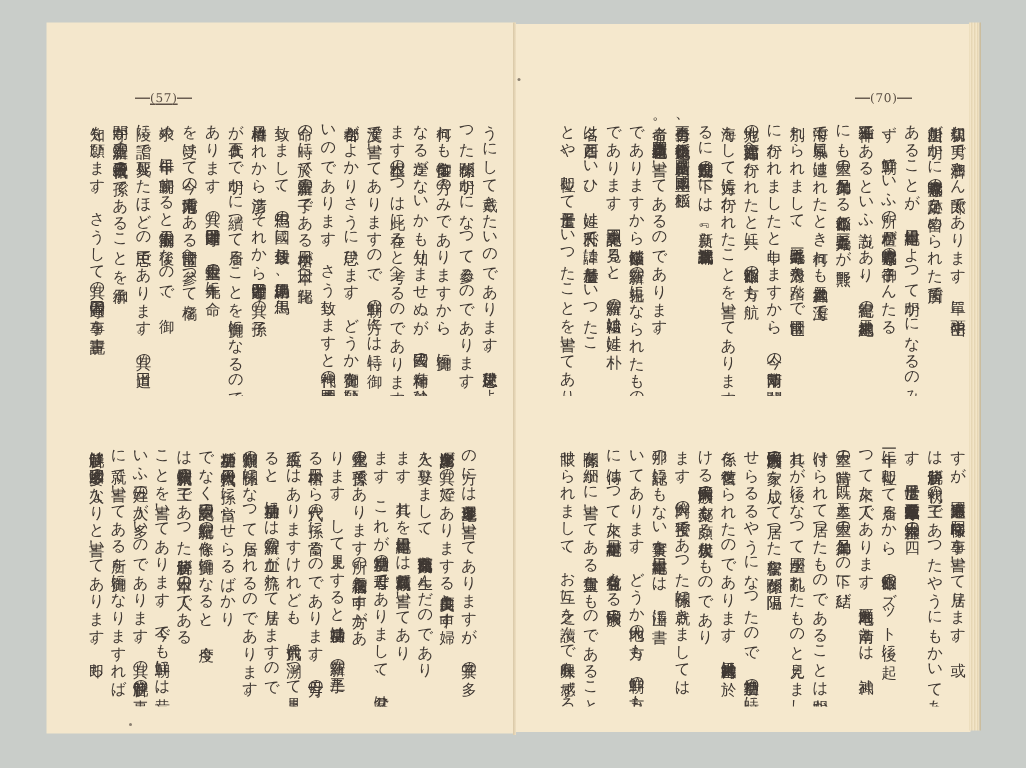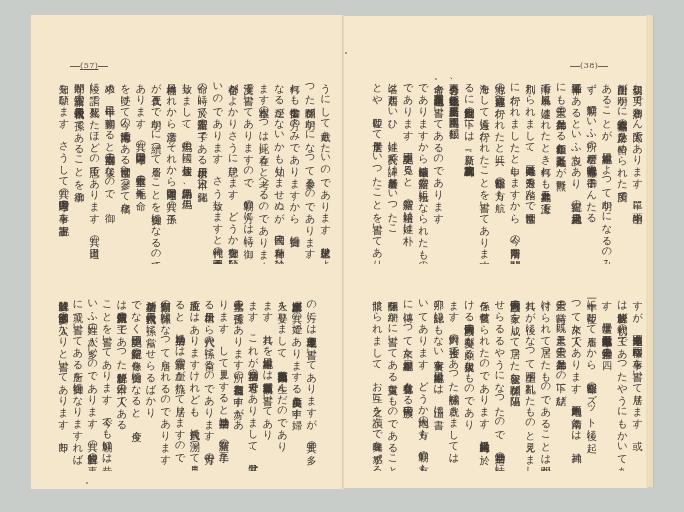--- a/index.html
+++ b/index.html
@@ -44,26 +44,26 @@
   .dot { position:absolute; width:2px; height:2px; background:#8a7f70; border-radius:50%; }
 </style>
 </head>
 <body>
 
 <div class="pgL"></div>
 <div class="pgR"></div>
 <div class="spine"></div>
 <div class="edge-right"></div>
 
-<div class="header" style="left:70px; top:61px;text-decoration:underline;">
+<div class="header" style="left:90px; top:61px;text-decoration:underline;">
   <span class="dash"></span><span>(</span><span>57</span><span>)</span><span class="dash"></span>
 </div>
 
 <div class="header" style="left:570px; top:61px;">
-  <span class="dash"></span><span>(</span><span>38</span><span>)</span><span class="dash"></span>
+  <span class="dash"></span><span>(</span><span>70</span><span>)</span><span class="dash"></span>
 </div>
 
 <div id="left-top">
     <div class="col block-top" style="left: 318px;">うにして戴きたいのであります。從來思ひよらなか</div>
     <div class="col block-top" style="left: 302.6px;">つた關係が明かになつて參るのであります。恐らく</div>
     <div class="col block-top" style="left: 287.2px;">何れも御多忙な方々のみでありますから、御覽に</div>
     <div class="col block-top" style="left: 271.8px;">なる遑がないかも知りませぬが、國民の精神を養ひ</div>
     <div class="col block-top" style="left: 256.4px;">ます根本の一つは此に在ると考へるのであります</div>
     <div class="col block-top" style="left: 241px;">漢文で書いてありますので、朝鮮の方々には特に御</div>
     <div class="col block-top" style="left: 225.6px;">都合がよかりさうに思ひます。どうか御覽を願ひた</div>

